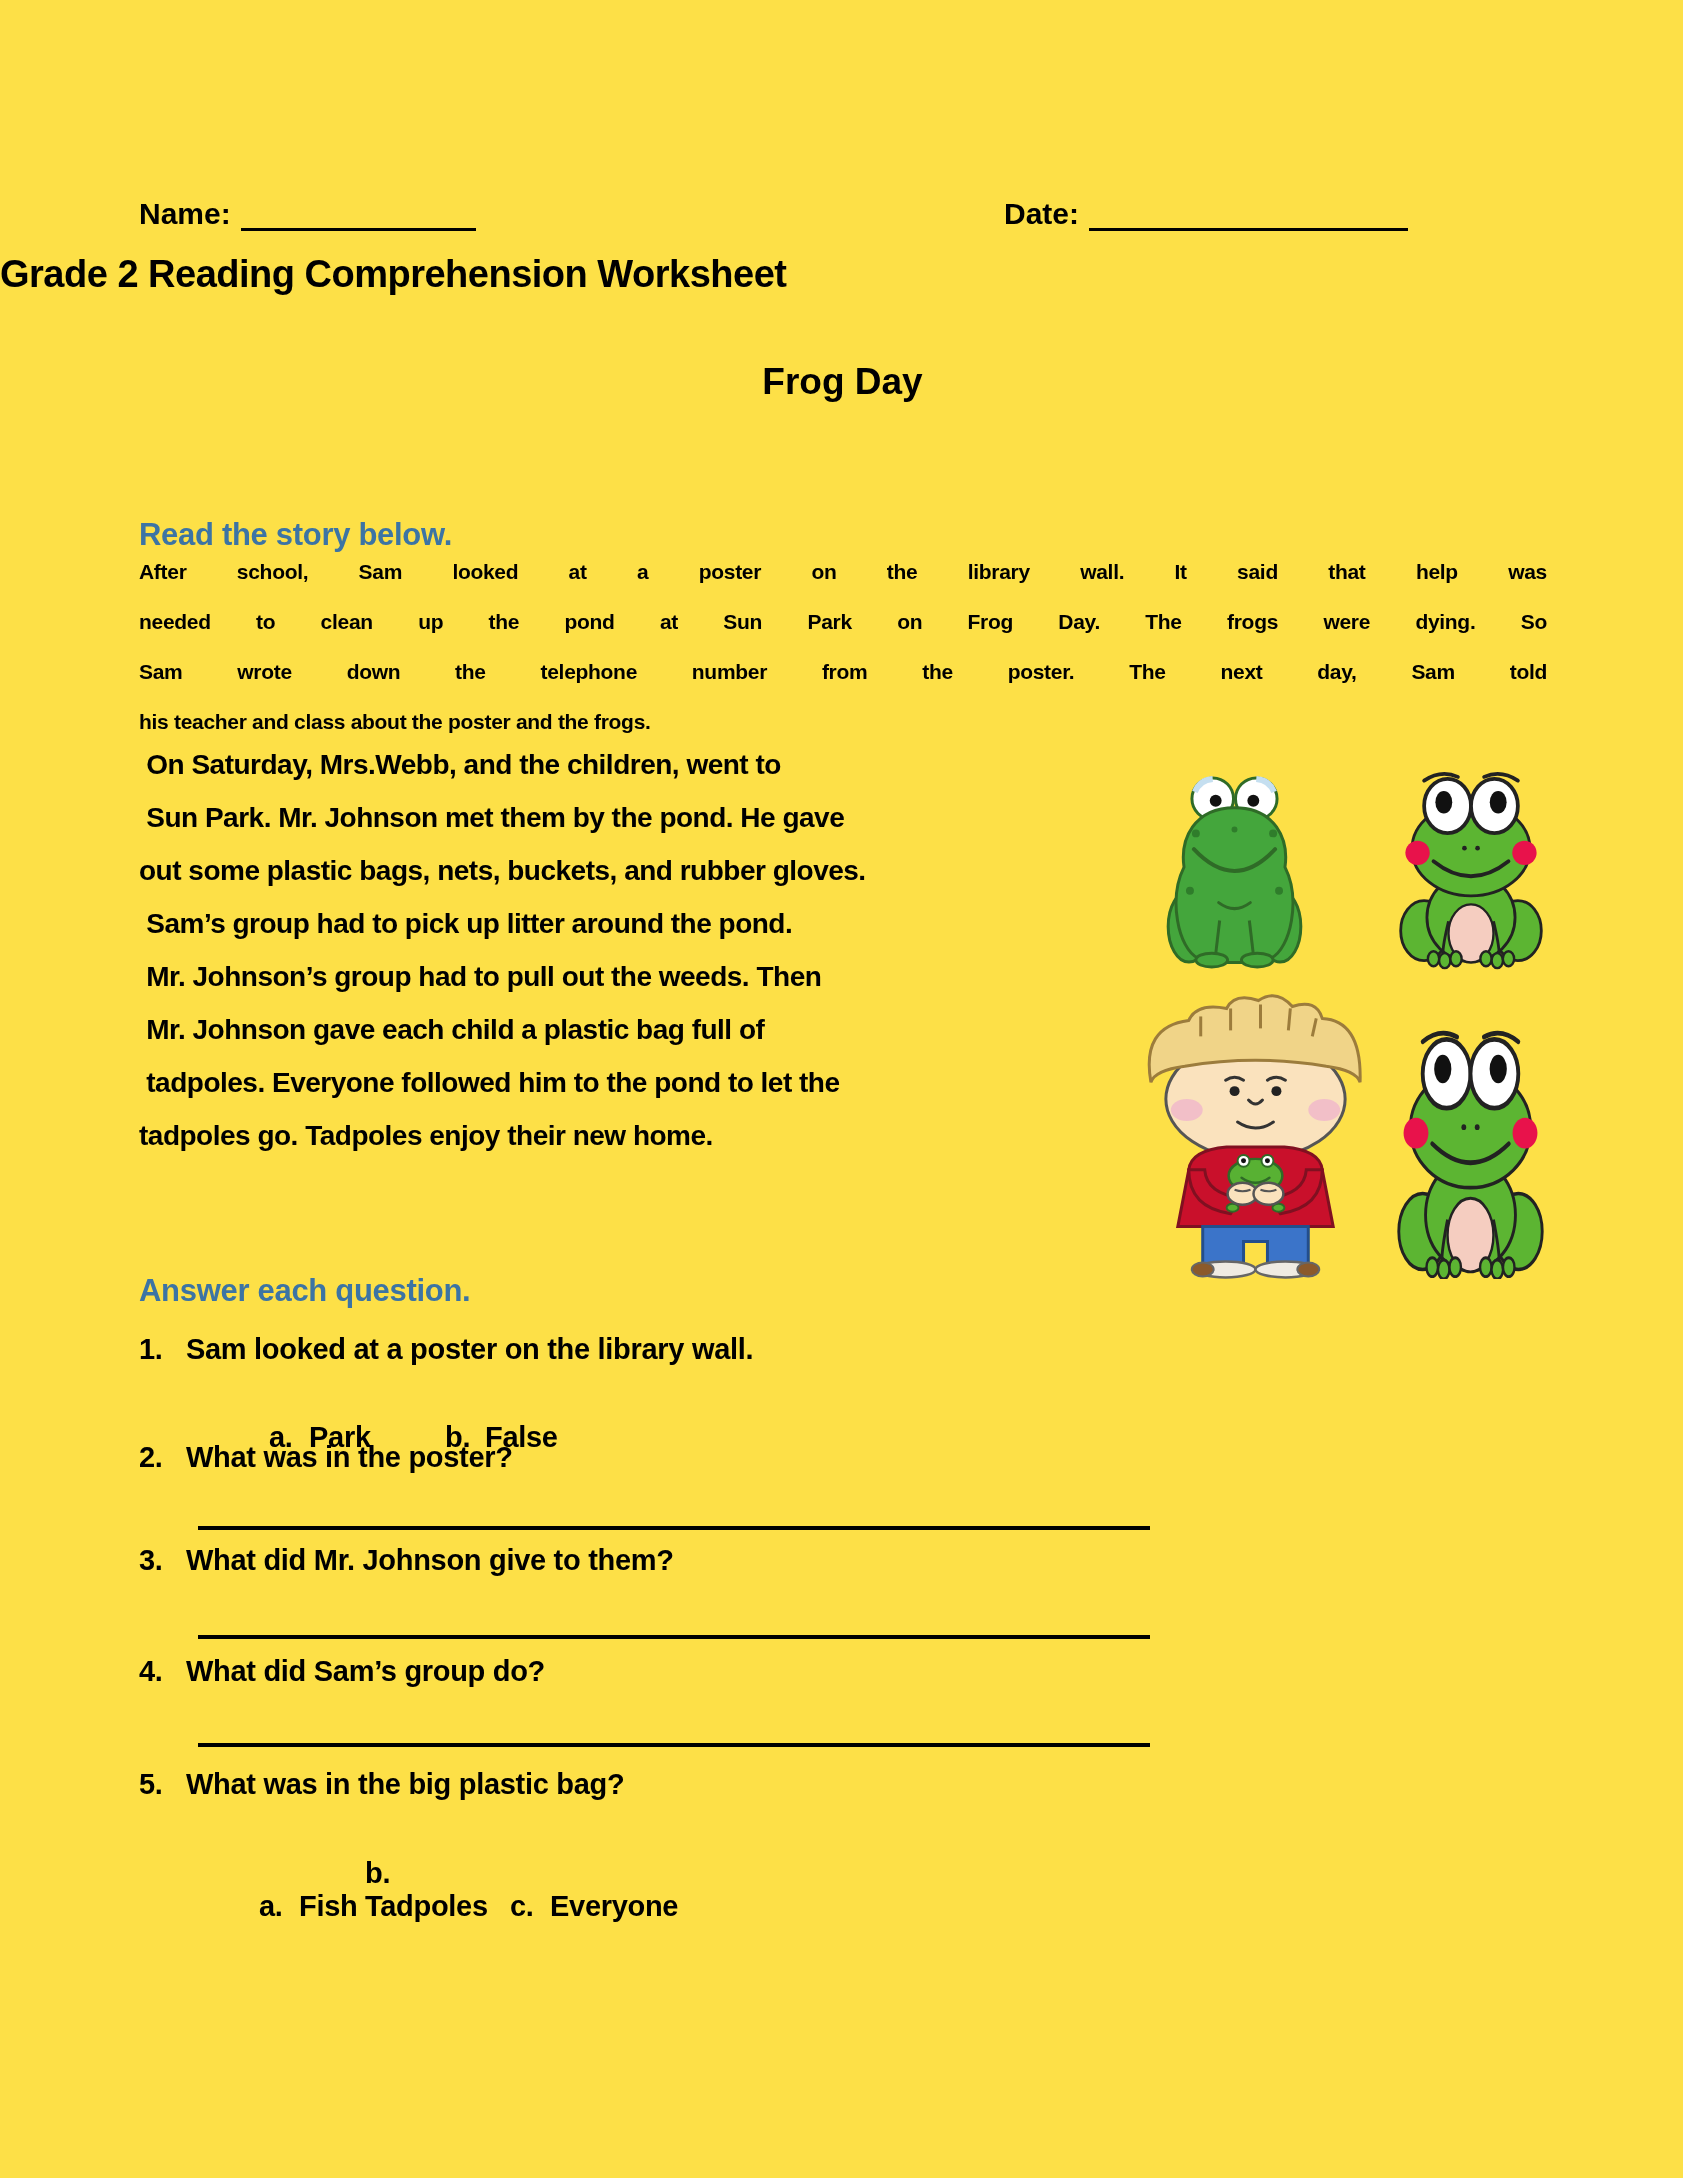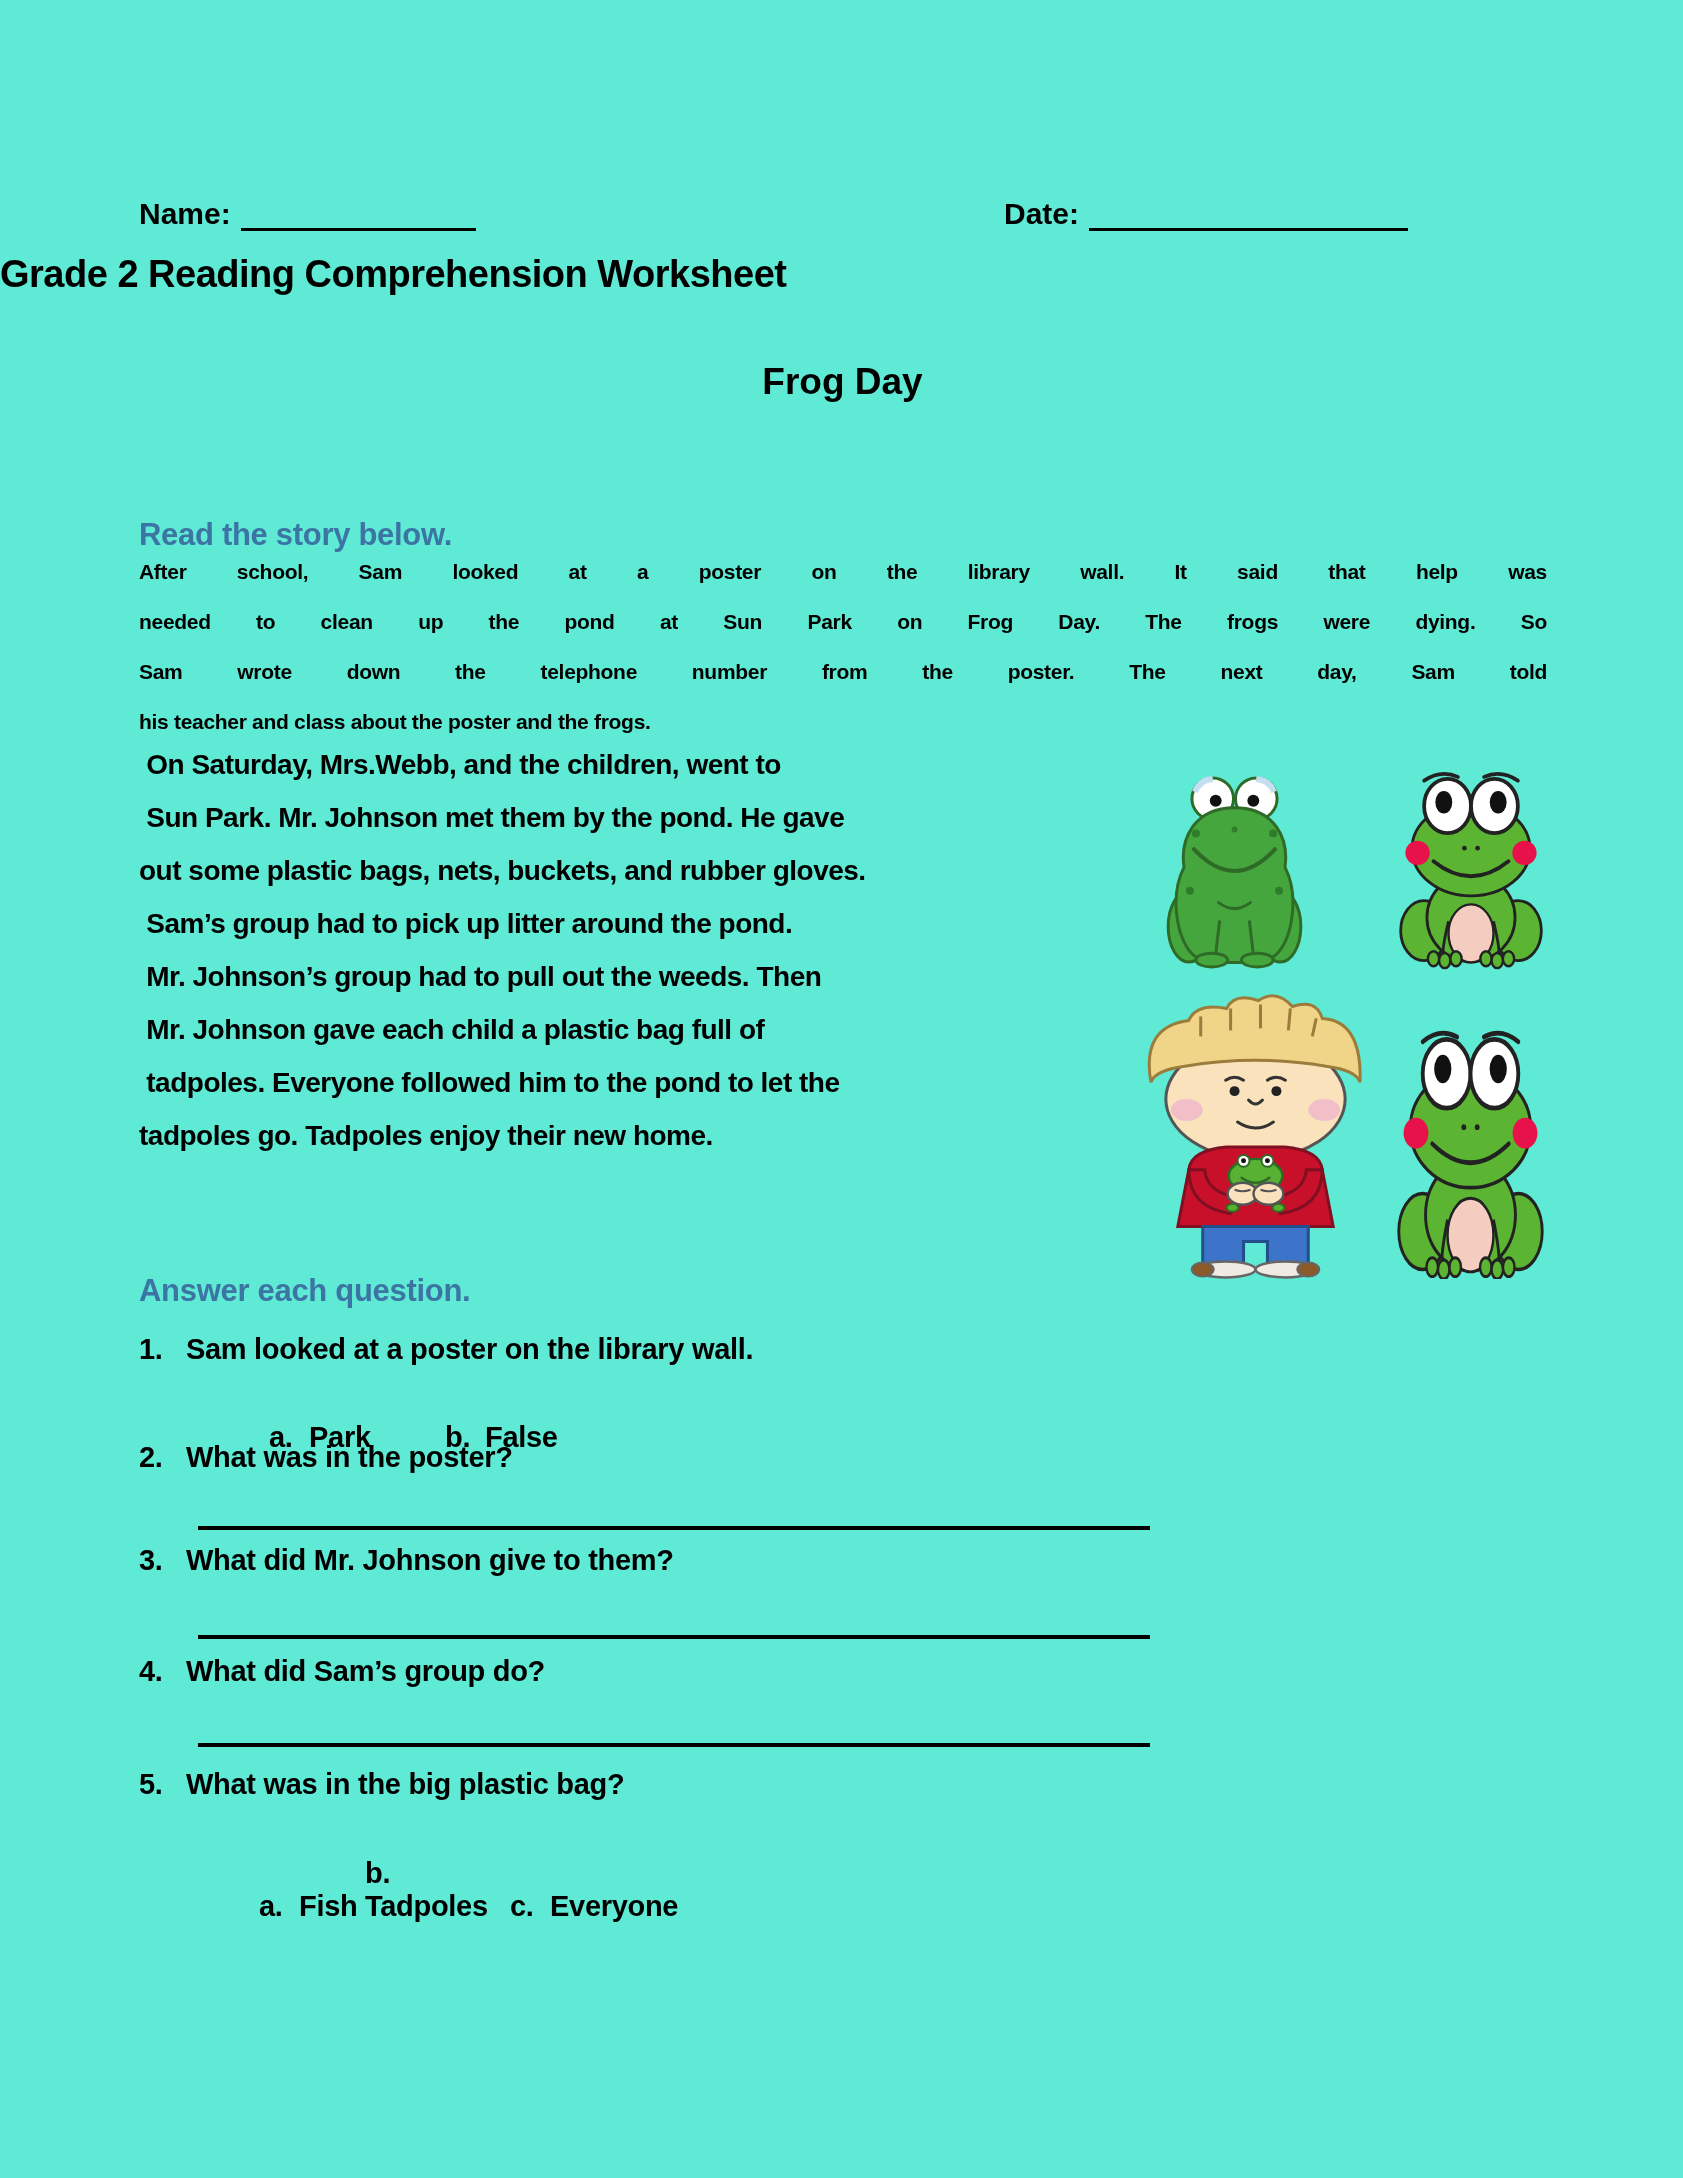--- a/index.html
+++ b/index.html
@@ -1,17 +1,17 @@
 <!DOCTYPE html>
 <html><head>
 <meta charset="utf-8">
 <style>
   html,body { margin:0; padding:0; background:#ffffff; }
   .sheet {
-    position:relative; width:1683px; height:2178px; background:#5eead4;
+    position:relative; width:1683px; height:2178px; background:#fde047;
     font-family:"Liberation Sans","DejaVu Sans",sans-serif; font-weight:bold; color:#000;
     overflow:hidden;
   }
   
   .header-row { position:absolute; left:139px; top:194px; width:1269px; display:flex; justify-content:space-between; }
   .fill-group { display:flex; align-items:flex-end; font-size:30px; }
   .blank { display:inline-block; border-bottom:3px solid #000; height:34px; margin-left:10px; }
   .name-blank { width:235px; }
   .date-blank { width:319px; }
   

